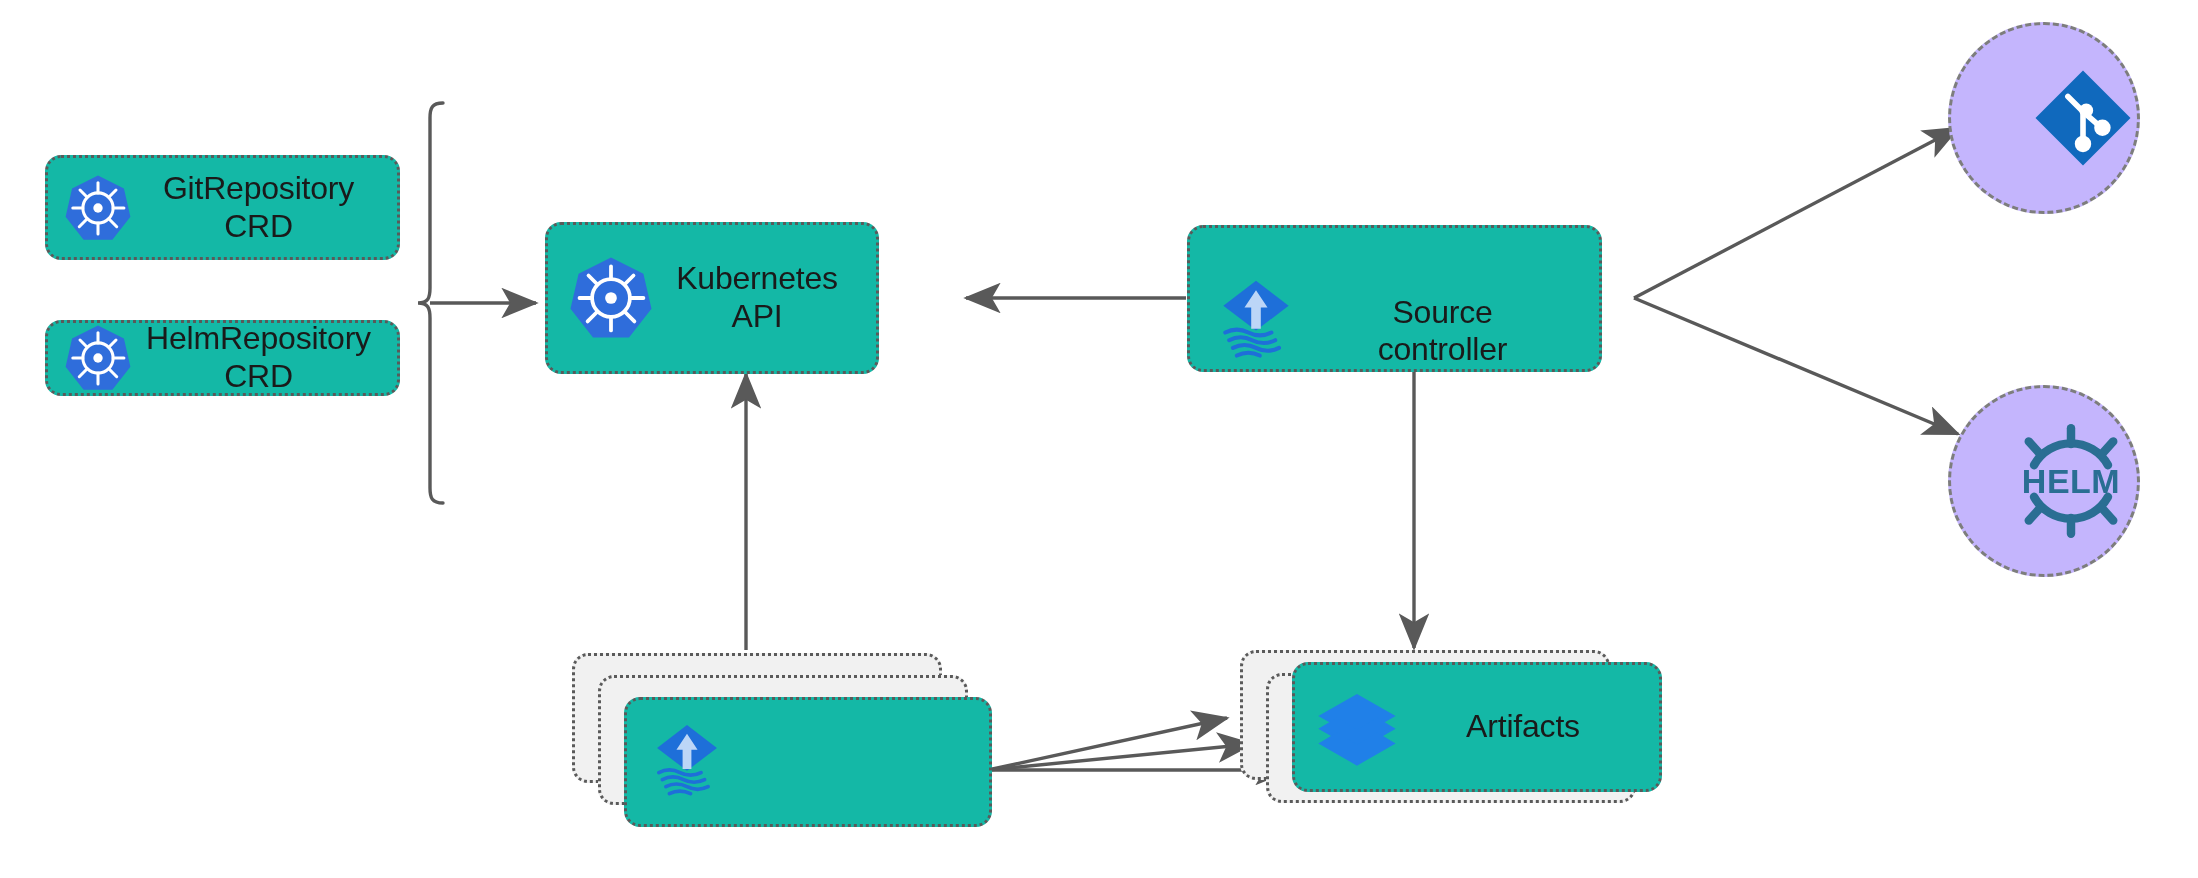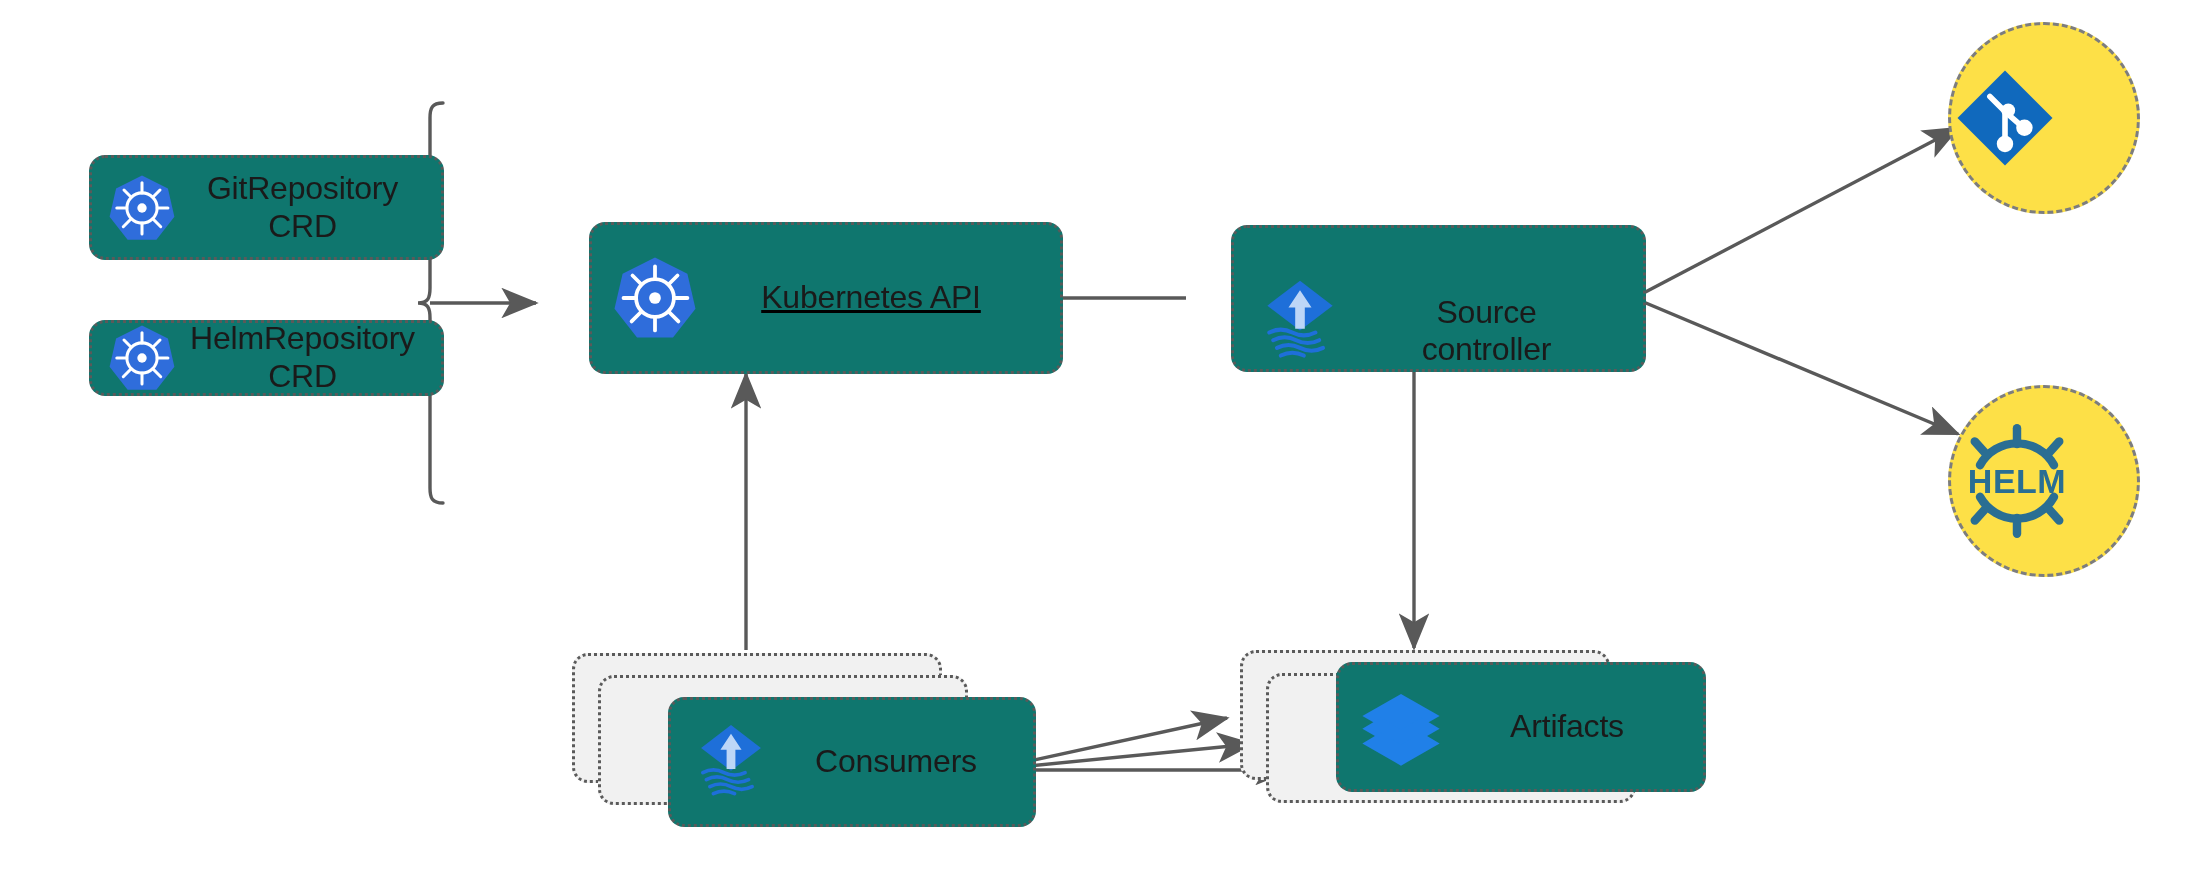--- a/index.html
+++ b/index.html
@@ -13,27 +13,26 @@
     position: relative;
     width: 2198px;
     height: 878px;
     overflow: hidden;
     background: #ffffff;
   }
 
   
   .node {
     position: absolute;
-    background: #0f766e;
+    background: #14b8a6;
     border: 3px dotted #5a5a5a;
     border-radius: 16px;
     display: flex;
     align-items: center;
     justify-content: flex-start;
-    margin-left: 44px;
   }
   .node-ghost {
     position: absolute;
     background: #f1f1f1;
     border: 3px dotted #5a5a5a;
     border-radius: 16px;
   }
 
   .node-icon {
     flex: 0 0 auto;
@@ -49,24 +48,24 @@
     line-height: 1.18;
     white-space: pre-line;
     letter-spacing: -0.2px;
   }
 
   
   .circle-node {
     position: absolute;
     border: 3px dashed #7d7d7d;
     border-radius: 50%;
-    background: #fde047;
+    background: #c4b5fd;
     display: flex;
     align-items: center;
-    justify-content: flex-start;
+    justify-content: flex-end;
   }
 
   
   #links {
     position: absolute;
     left: 0; top: 0;
     width: 2198px;
     height: 878px;
     pointer-events: none;
   }
@@ -161,21 +160,21 @@
           <line x1="75" y1="25" x2="65" y2="35"></line>
           <line x1="35" y1="65" x2="24" y2="76"></line>
         </g>
         <circle cx="50" cy="50" r="6.5" fill="#ffffff"></circle>
       </svg>
     </span>
     <span class="node-label">HelmRepository
 CRD</span>
   </div>
 
-  <div class="node" style="left:545px; top:222px; width:474px; height:152px; padding:0 18px;text-decoration:underline;">
+  <div class="node" style="left:545px; top:222px; width:334px; height:152px; padding:0 18px;">
     <span class="node-icon">
       <svg width="90" height="90" viewBox="0 0 100 100">
         <polygon points="50,5 86,23 95,62 70,94 30,94 5,62 14,23" fill="#2f6ddb"></polygon>
         <g fill="none" stroke="#ffffff" stroke-width="4.2" stroke-linecap="round">
           <circle cx="50" cy="50" r="21"></circle>
           <line x1="50" y1="15" x2="50" y2="29"></line>
           <line x1="50" y1="71" x2="50" y2="86"></line>
           <line x1="15" y1="50" x2="29" y2="50"></line>
           <line x1="71" y1="50" x2="86" y2="50"></line>
           <line x1="25" y1="25" x2="35" y2="35"></line>
@@ -214,21 +213,20 @@
         <polygon points="50,8 84,34 50,60 16,34" fill="#1e6fd9"></polygon>
         <path d="M50,18 L62,36 L55,36 L55,58 L45,58 L45,36 L38,36 Z" fill="#bcd6f7"></path>
         <g stroke="#1e6fd9" stroke-width="4.2" fill="none" stroke-linecap="round">
           <path d="M18,62 Q30,56 42,62 Q54,68 66,62"></path>
           <path d="M22,70 Q34,64 46,70 Q58,76 70,70"></path>
           <path d="M26,78 Q38,72 50,78 Q62,84 74,78"></path>
           <path d="M30,86 Q42,80 54,86"></path>
         </g>
       </svg>
     </span>
-    <span class="node-label">Consumers</span>
   </div>
 
   <div class="node-ghost" style="left:1240px; top:650px; width:370px; height:130px;"></div>
   <div class="node-ghost" style="left:1266px; top:673px; width:370px; height:130px;"></div>
   <div class="node" style="left:1292px; top:662px; width:370px; height:130px; padding:0 16px;">
     <span class="node-icon">
       <svg width="92" height="92" viewBox="0 0 100 100">
         <polygon points="50,14 92,38 50,62 8,38" fill="#2080e8"></polygon>
         <polygon points="50,42 70,54 50,66 30,54" fill="#ffffff" opacity="0"></polygon>
         <path d="M8,52 L28,40 L50,53 L72,40 L92,52 L50,76 Z" fill="#2080e8"></path>

